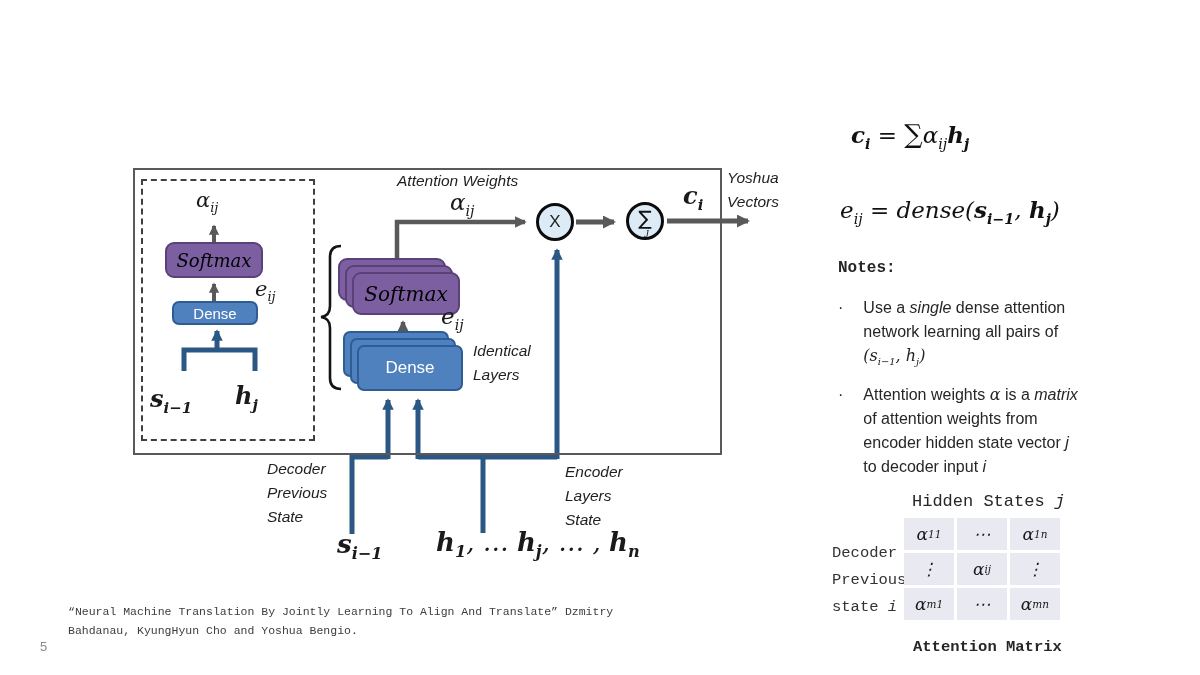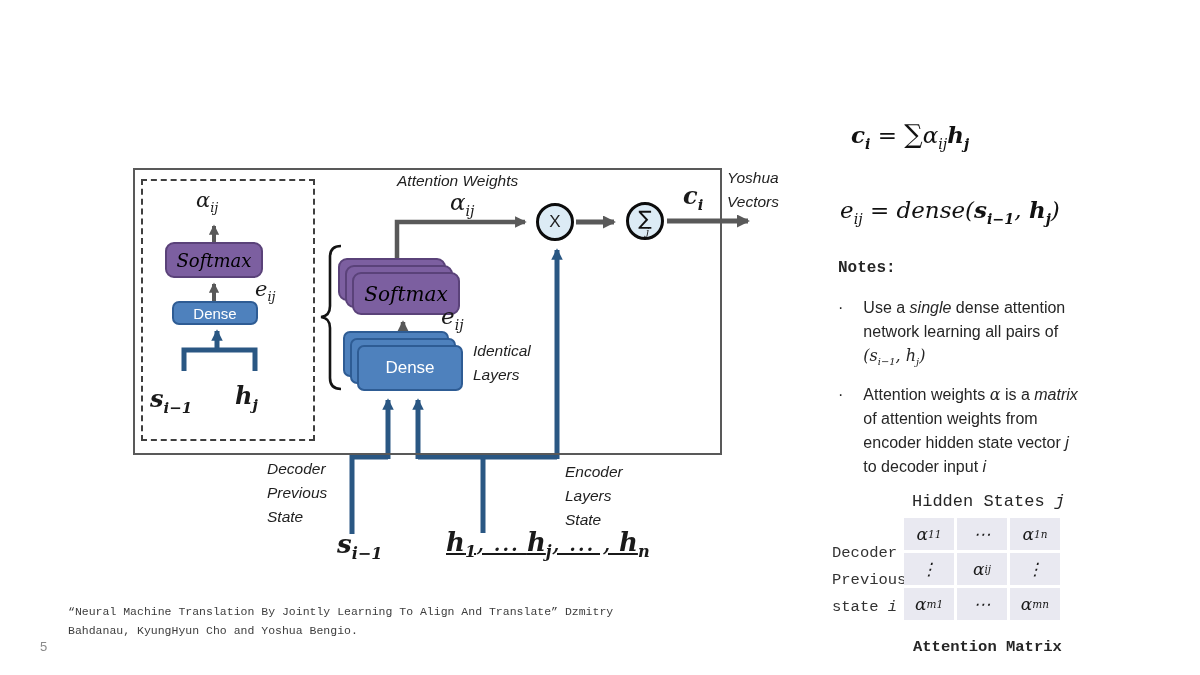--- a/index.html
+++ b/index.html
@@ -111,21 +111,21 @@
     <div>Decoder</div>
     <div>Previous</div>
     <div>State</div>
   </div>
   <div class="abs small-it" style="left:565px;top:460px;">
     <div>Encoder</div>
     <div>Layers</div>
     <div>State</div>
   </div>
   <div class="abs math" style="left:337px;top:529px;font-size:26px;"><b>s</b><sub><b>i−1</b></sub></div>
-  <div class="abs math" style="left:446px;top:527px;font-size:26px;text-decoration:underline;"><b>h</b><sub><b>1</b></sub>, … <b>h</b><sub><b>j</b></sub>, … , <b>h</b><sub><b>n</b></sub></div>
+  <div class="abs math" style="left:436px;top:527px;font-size:26px;"><b>h</b><sub><b>1</b></sub>, … <b>h</b><sub><b>j</b></sub>, … , <b>h</b><sub><b>n</b></sub></div>
 
   <div class="abs eq" style="left:851px;top:119px;"><b>c</b><sub><b>i</b></sub> = <span class="sg">∑</span>α<sub>ij</sub><b>h</b><sub><b>j</b></sub></div>
   <div class="abs eq" style="left:840px;top:196px;">e<sub>ij</sub> = dense(<b>s</b><sub><b>i−1</b></sub>, <b>h</b><sub><b>j</b></sub>)</div>
 
   <div class="abs lbl b" style="left:838px;top:259px;font-size:16px;">Notes:</div>
   <div class="abs" style="left:838px;top:296px;width:340px;">
     <div style="display:flex;gap:20px;">
       <span class="note-text">·</span>
       <span class="note-text">Use a <i>single</i> dense attention<br>network learning all pairs of<br><span class="m">(s<sub>i−1</sub>, h<sub>j</sub>)</span></span>
     </div>

